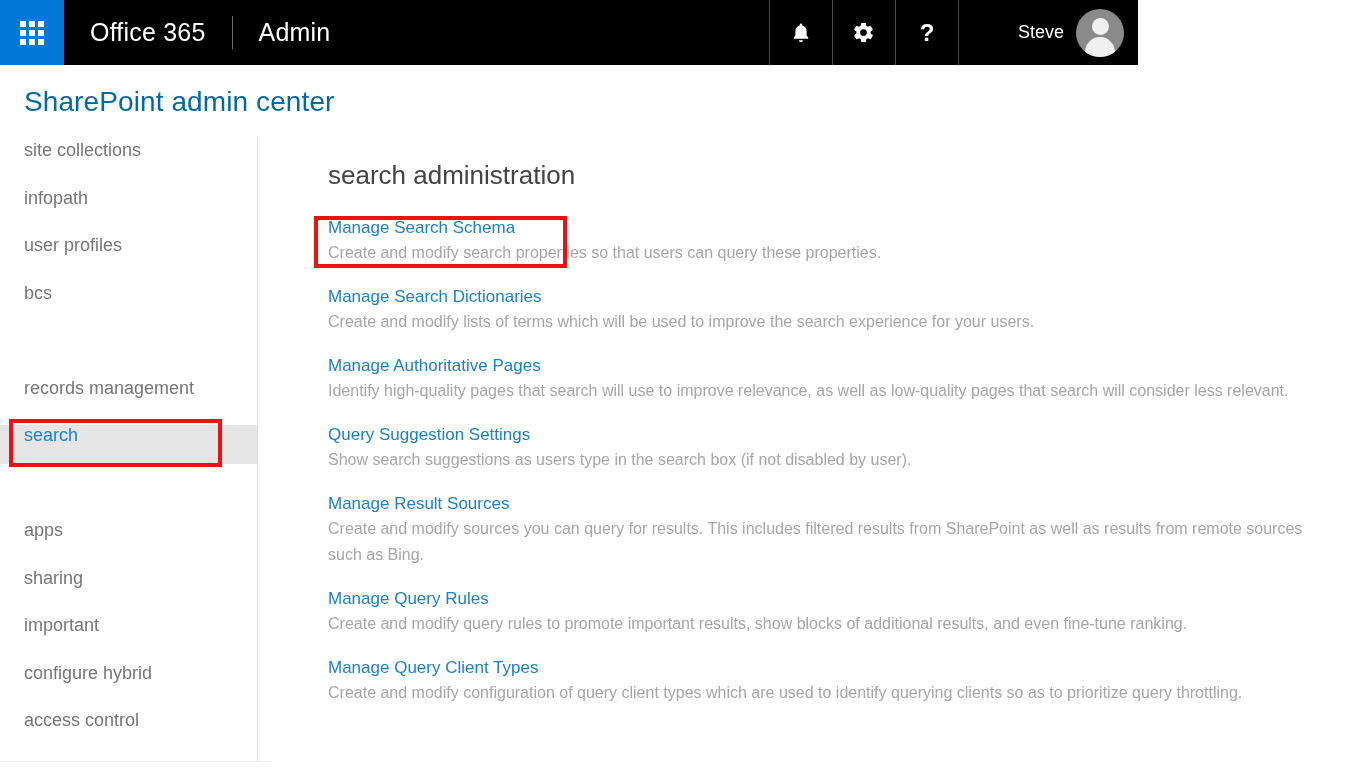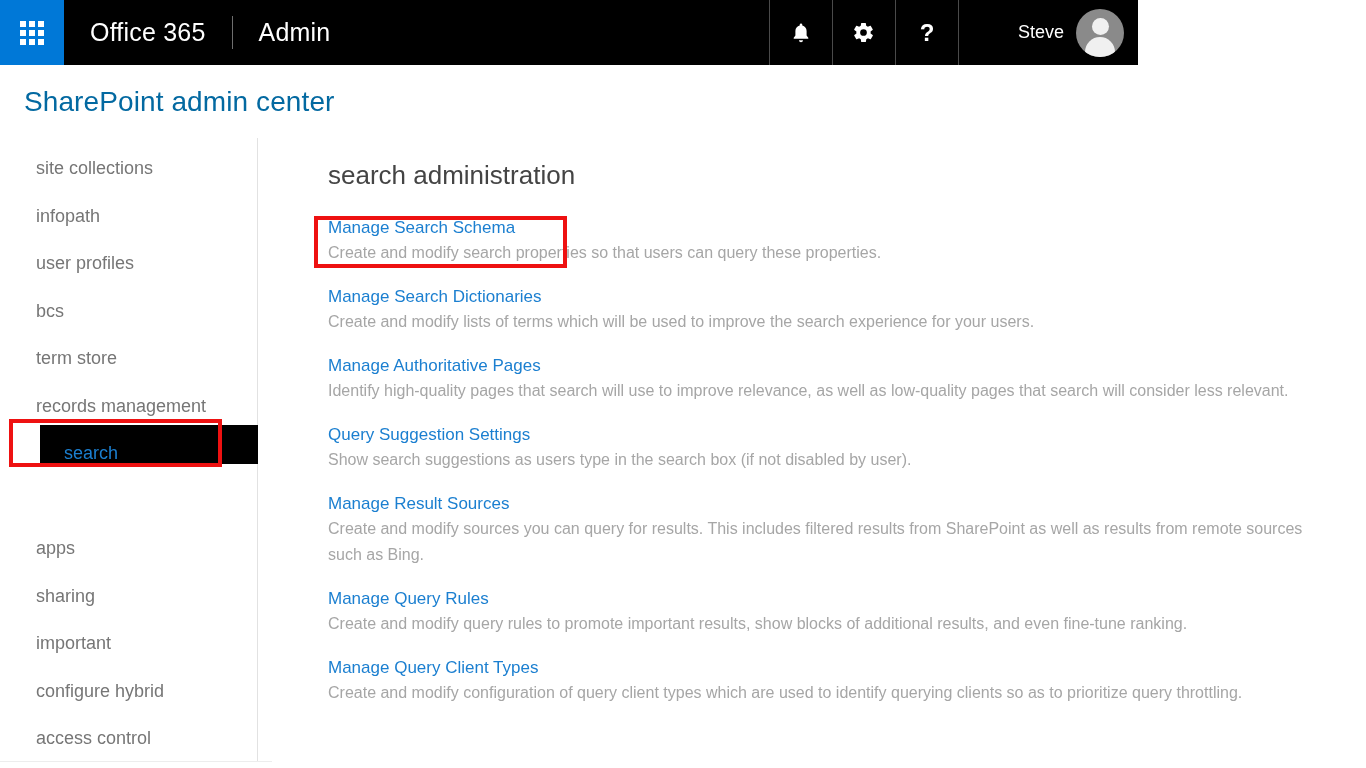--- a/index.html
+++ b/index.html
@@ -127,35 +127,34 @@
   #sidebar {
     position: absolute;
     top: 138px; left: 0;
     width: 258px;
     height: 624px;
     background: #ffffff;
     border-right: 1px solid #e2e2e2;
   }
   .nav-item {
     position: absolute;
-    left: 12px;
+    left: 0;
     width: 257px;
     height: 39px;
     display: flex;
-    align-items: flex-end;
+    align-items: flex-start;
     padding-left: 24px;
     font-size: 18px;
     color: #767676;
     white-space: nowrap;
     cursor: pointer;
   }
   .nav-item.selected {
-    background: #000000;
+    background: #e5e5e5;
     color: #1b7fd0;
-    margin-left: 28px;
   }
 
   
   #main {
     position: absolute;
     top: 138px; left: 258px;
     width: 1108px;
     height: 630px;
     background: #ffffff;
   }
@@ -273,23 +272,20 @@
       <span>site collections</span>
     </div>
     <div class="nav-item" style="top: 49.5px;">
       <span>infopath</span>
     </div>
     <div class="nav-item" style="top: 97px;">
       <span>user profiles</span>
     </div>
     <div class="nav-item" style="top: 144.5px;">
       <span>bcs</span>
-    </div>
-    <div class="nav-item" style="top: 192px;">
-      <span>term store</span>
     </div>
     <div class="nav-item" style="top: 239.5px;">
       <span>records management</span>
     </div>
     <div class="nav-item selected" style="top: 287px;">
       <span>search</span>
     </div>
     <div class="nav-item" style="top: 382px;">
       <span>apps</span>
     </div>

